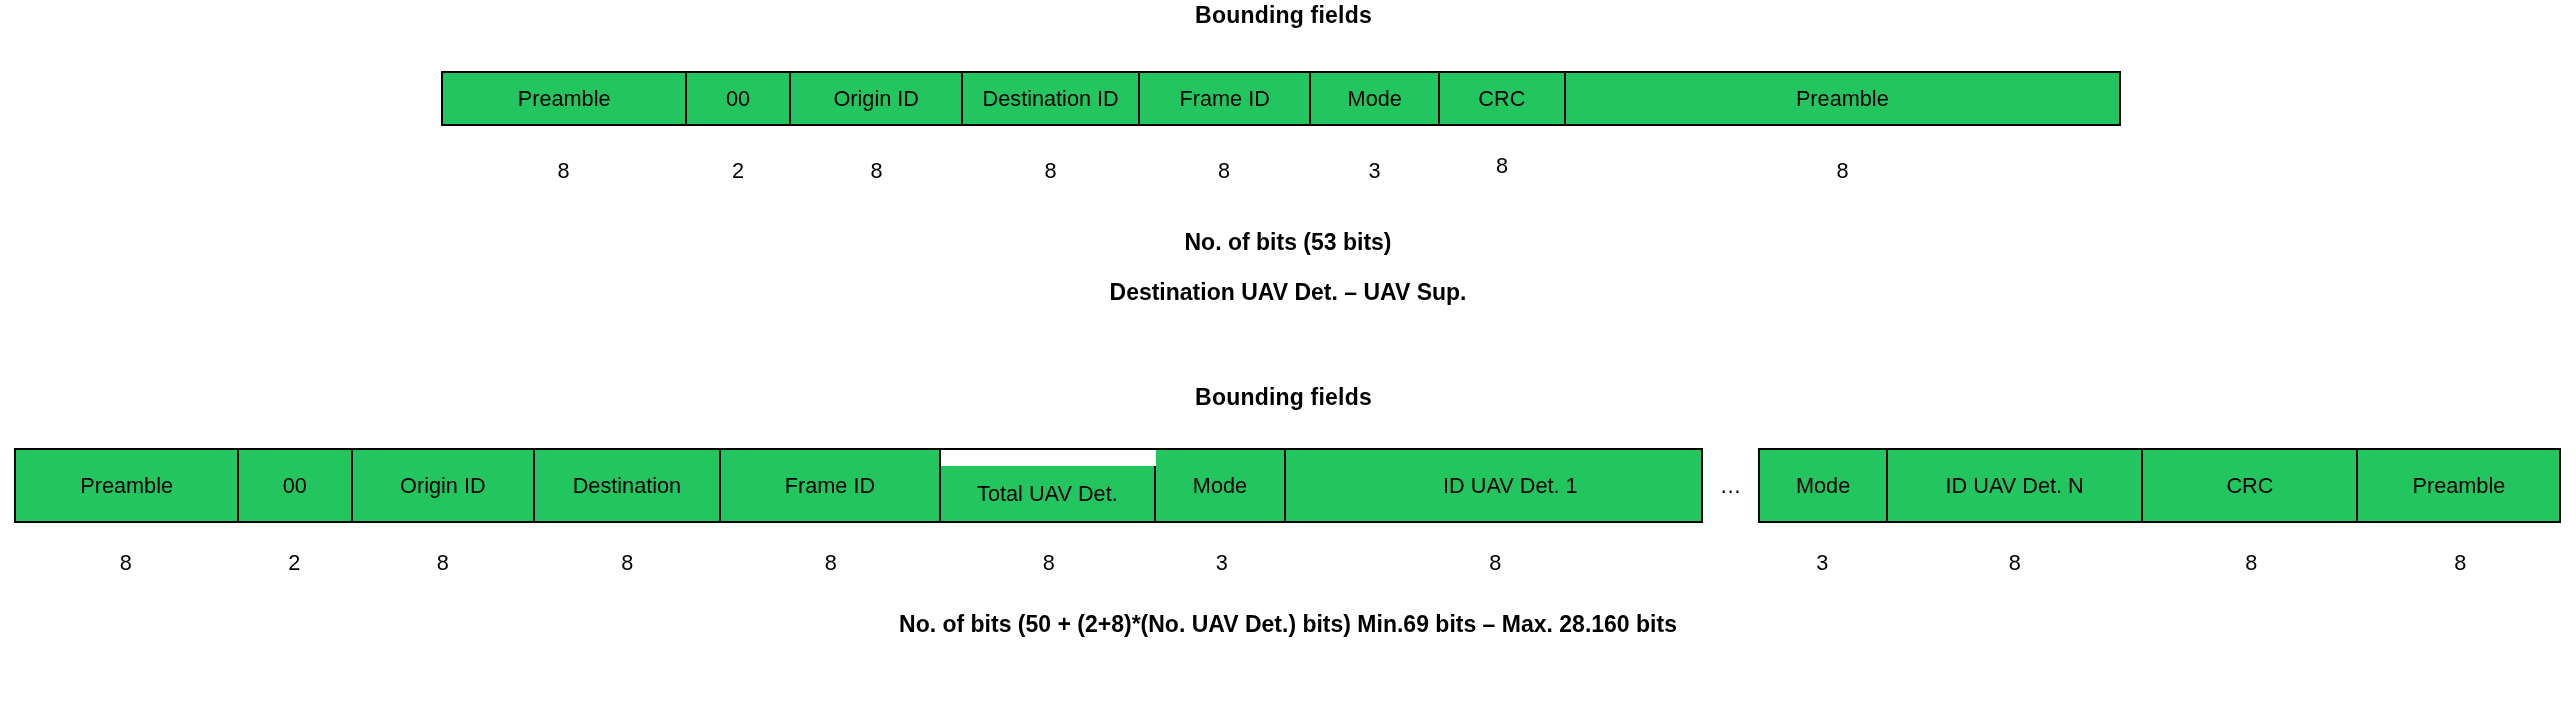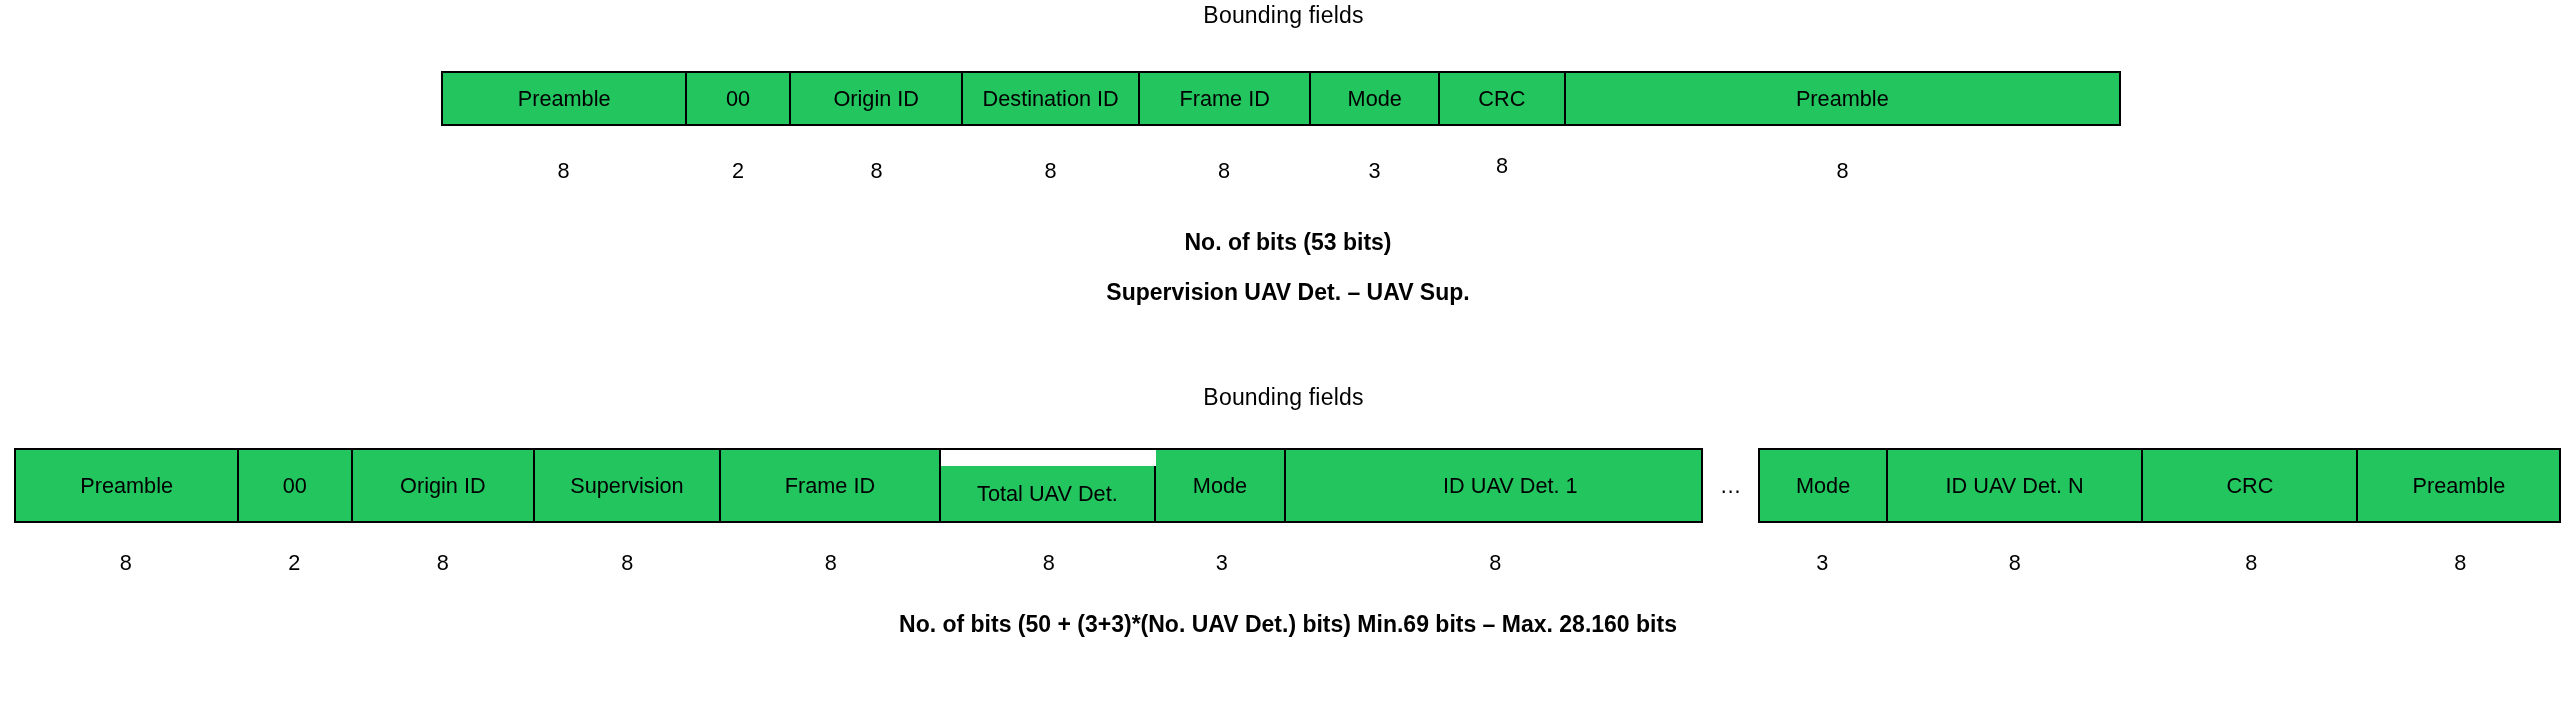--- a/index.html
+++ b/index.html
@@ -19,21 +19,21 @@
   .stage {
     position: absolute;
     left: 0; top: 0;
     width: 2576px;
     height: 724px;
   }
 
   
   .heading {
     position: absolute;
-    font-weight: normal;
+    font-weight: bold;
     font-size: 23px;
     letter-spacing: 0.2px;
     white-space: nowrap;
     text-align: center;
     color: #000;
   }
   .caption {
     position: absolute;
     font-weight: bold;
     font-size: 23px;
@@ -146,37 +146,37 @@
     <div class="bit" style="width:104px;">2</div>
     <div class="bit" style="width:173px;">8</div>
     <div class="bit" style="width:175px;">8</div>
     <div class="bit" style="width:172px;">8</div>
     <div class="bit" style="width:129px;">3</div>
     <div class="bit raised" style="width:126px;">8</div>
     <div class="bit" style="width:555px;">8</div>
   </div>
 
   <div class="caption" style="top:229px;text-align:center;">No. of bits (53 bits)</div>
-  <div class="caption" style="top:279px;">Supervision UAV Det. – UAV Sup.</div>
+  <div class="caption" style="top:279px;">Destination UAV Det. – UAV Sup.</div>
 
   <div class="heading" style="left:1107px; top:384px; width:353px;">Bounding fields</div>
 
   <div class="frame" style="left:14.4px; top:448px; height:75px; width:2548px;">
     <div class="seg" style="width:1689px;">
       <div class="cell" style="width:223px;">
         <span>Preamble</span>
       </div>
       <div class="cell" style="width:114px;">
         <span>00</span>
       </div>
       <div class="cell" style="width:183px;">
         <span>Origin ID</span>
       </div>
       <div class="cell" style="width:186px;">
-        <span>Supervision</span>
+        <span>Destination</span>
       </div>
       <div class="cell" style="width:221px;">
         <span>Frame ID</span>
       </div>
       <div class="cell" style="width:215px;margin-top:16px;">
         <span>Total UAV Det.</span>
       </div>
       <div class="cell" style="width:131px;">
         <span>Mode</span>
       </div>
@@ -212,16 +212,16 @@
     <div class="bit" style="width:215px;">8</div>
     <div class="bit" style="width:131px;">3</div>
     <div class="bit" style="width:416px;">8</div>
     <div class="bit-gap" style="width:55px;"></div>
     <div class="bit" style="width:128px;">3</div>
     <div class="bit" style="width:257px;">8</div>
     <div class="bit" style="width:216px;">8</div>
     <div class="bit" style="width:202px;">8</div>
   </div>
 
-  <div class="caption" style="top:611px;">No. of bits (50 + (3+3)*(No. UAV Det.)  bits) Min.69 bits – Max. 28.160 bits</div>
+  <div class="caption" style="top:611px;">No. of bits (50 + (2+8)*(No. UAV Det.)  bits) Min.69 bits – Max. 28.160 bits</div>
 
 </div>
 
 
 </body></html>

